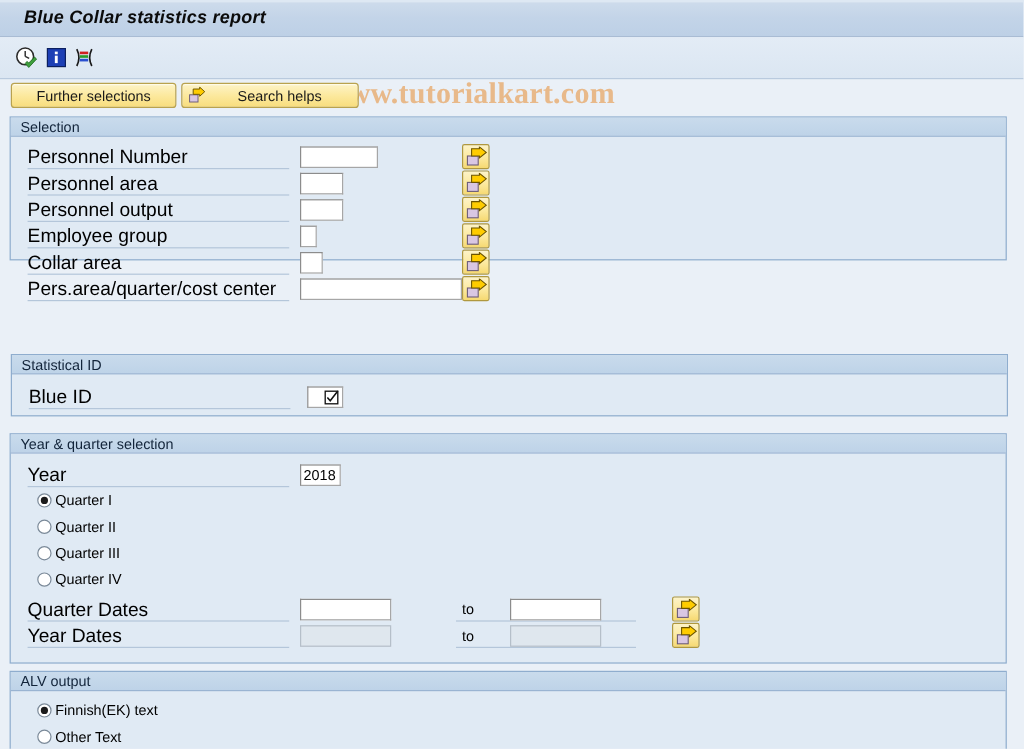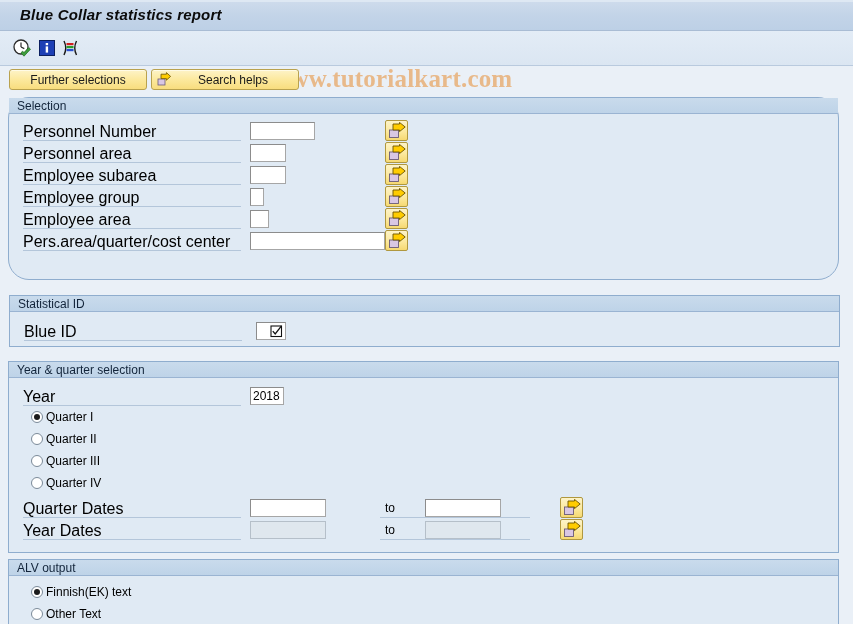--- a/index.html
+++ b/index.html
@@ -190,21 +190,21 @@
           <path d="M5 2.2 L10.4 2.2 L10.4 0.6 L14.6 4.4 L10.4 8.2 L10.4 6.6 L5 6.6 Z" fill="#ffcc00" stroke="#6b5400" stroke-width="0.8"></path>
         </svg>
       </span>
       <span class="btn-lbl" style="margin-left:16px;">Search helps</span>
     </div>
     <div class="sapbtn" style="left:9px; width:138px;">
       <span class="btn-lbl">Further selections</span>
     </div>
   </div>
 
-  <div class="group" style="left:8px; top:97px; width:831px; height:183px;border-radius:21px;">
+  <div class="group" style="left:8px; top:97px; width:831px; height:120px;">
     <div class="group-hd">Selection</div>
     <div class="group-body">
 
       <div class="frow" style="top:6px; left:0; width:831px;">
         <div class="flabel" style="left:14px;">Personnel Number</div>
         <div class="fline" style="left:14px; top:20px; width:218px;"></div>
         <input class="sapinput" style="left: 241px; top: 2px; width: 65px;" value="">
         <div class="multibtn" style="left:376px; top:0px;">
           <svg width="19" height="17" viewBox="0 0 19 17">
             <rect x="1.5" y="8" width="9" height="7.5" fill="#d9c7e3" stroke="#6b5b78" stroke-width="0.9"></rect>
@@ -219,21 +219,21 @@
         <input class="sapinput" style="left: 241px; top: 2px; width: 36px;" value="">
         <div class="multibtn" style="left:376px; top:0px;">
           <svg width="19" height="17" viewBox="0 0 19 17">
             <rect x="1.5" y="8" width="9" height="7.5" fill="#d9c7e3" stroke="#6b5b78" stroke-width="0.9"></rect>
             <path d="M5 2 L11.5 2 L11.5 0.4 L17.2 5 L11.5 9.6 L11.5 8 L5 8 Z" fill="#ffcc00" stroke="#6b5400" stroke-width="0.9"></path>
           </svg>
         </div>
       </div>
 
       <div class="frow" style="top:50px; left:0; width:831px;">
-        <div class="flabel" style="left:14px;">Employee subarea</div>
+        <div class="flabel" style="left:14px;">Personnel output</div>
         <div class="fline" style="left:14px; top:20px; width:218px;"></div>
         <input class="sapinput" style="left: 241px; top: 2px; width: 36px;" value="">
         <div class="multibtn" style="left:376px; top:0px;">
           <svg width="19" height="17" viewBox="0 0 19 17">
             <rect x="1.5" y="8" width="9" height="7.5" fill="#d9c7e3" stroke="#6b5b78" stroke-width="0.9"></rect>
             <path d="M5 2 L11.5 2 L11.5 0.4 L17.2 5 L11.5 9.6 L11.5 8 L5 8 Z" fill="#ffcc00" stroke="#6b5400" stroke-width="0.9"></path>
           </svg>
         </div>
       </div>
 
@@ -243,21 +243,21 @@
         <input class="sapinput" style="left: 241px; top: 2px; width: 14px;" value="">
         <div class="multibtn" style="left:376px; top:0px;">
           <svg width="19" height="17" viewBox="0 0 19 17">
             <rect x="1.5" y="8" width="9" height="7.5" fill="#d9c7e3" stroke="#6b5b78" stroke-width="0.9"></rect>
             <path d="M5 2 L11.5 2 L11.5 0.4 L17.2 5 L11.5 9.6 L11.5 8 L5 8 Z" fill="#ffcc00" stroke="#6b5400" stroke-width="0.9"></path>
           </svg>
         </div>
       </div>
 
       <div class="frow" style="top:94px; left:0; width:831px;">
-        <div class="flabel" style="left:14px;">Employee area</div>
+        <div class="flabel" style="left:14px;">Collar area</div>
         <div class="fline" style="left:14px; top:20px; width:218px;"></div>
         <input class="sapinput" style="left: 241px; top: 2px; width: 19px;" value="">
         <div class="multibtn" style="left:376px; top:0px;">
           <svg width="19" height="17" viewBox="0 0 19 17">
             <rect x="1.5" y="8" width="9" height="7.5" fill="#d9c7e3" stroke="#6b5b78" stroke-width="0.9"></rect>
             <path d="M5 2 L11.5 2 L11.5 0.4 L17.2 5 L11.5 9.6 L11.5 8 L5 8 Z" fill="#ffcc00" stroke="#6b5400" stroke-width="0.9"></path>
           </svg>
         </div>
       </div>
 

